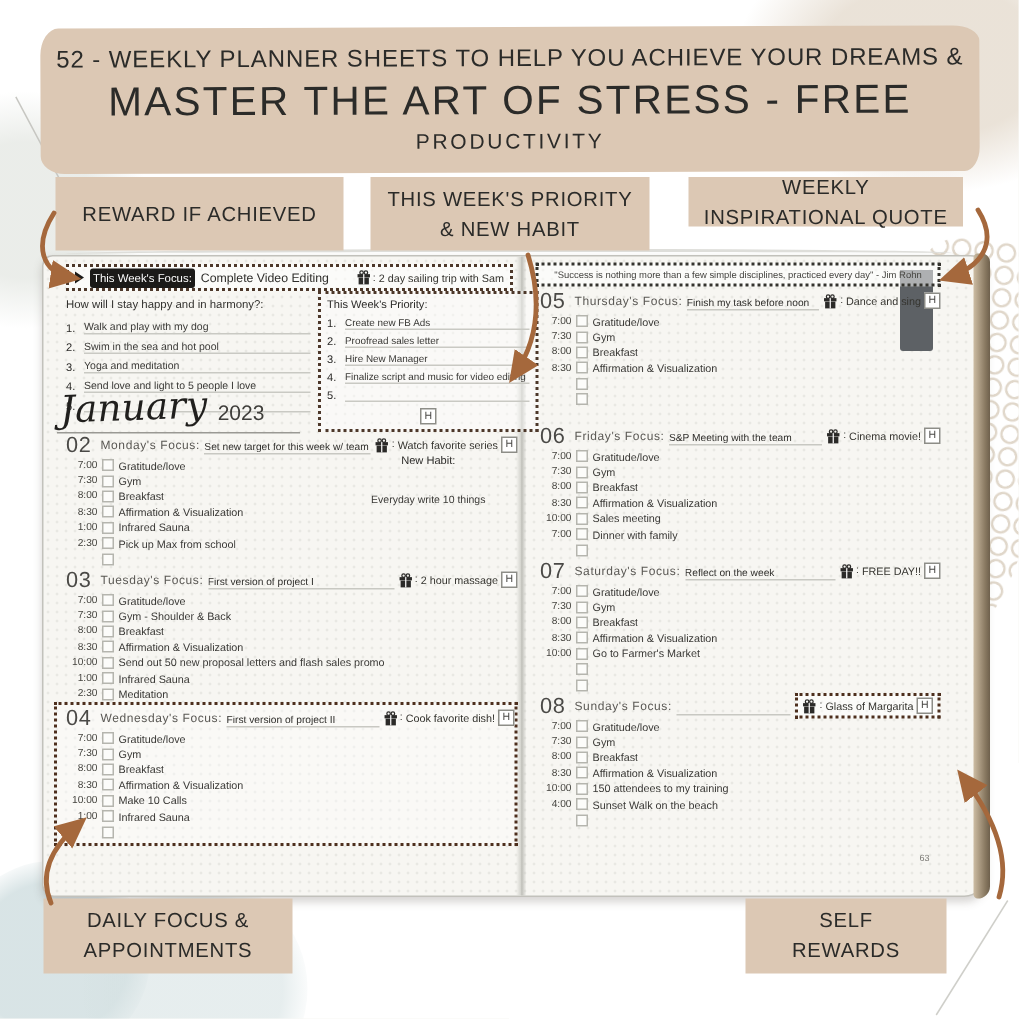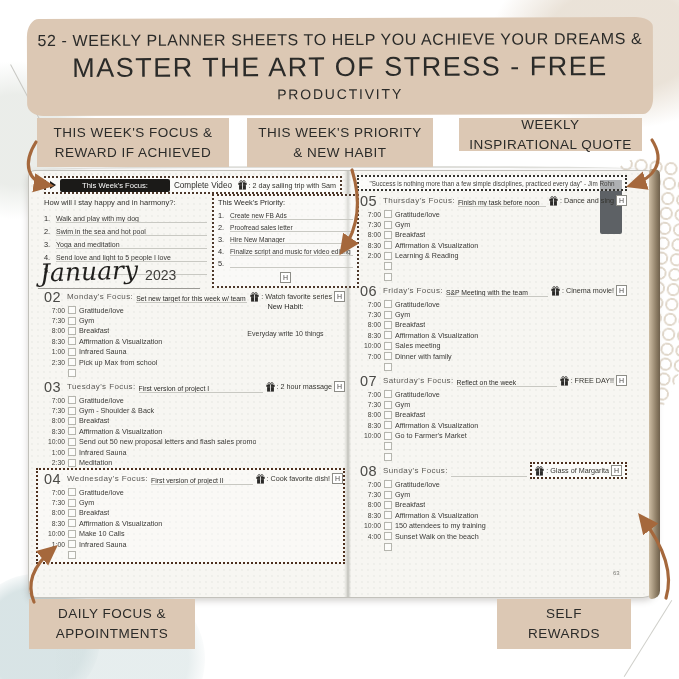--- a/index.html
+++ b/index.html
@@ -46,21 +46,21 @@
     border-top:2px solid #dededa;border-radius:50% 40% 0 0;}
   .cover-edge{position:absolute;top:-2px;right:-4px;width:11px;height:calc(100% + 4px);
     background:linear-gradient(90deg,#cdbda4,#8a7a62 70%,#6e604c);border-radius:4px 8px 12px 4px;}
   .spine{position:absolute;top:0;left:315px;width:7px;height:100%;
     background:linear-gradient(90deg,rgba(0,0,0,0),#d5d5cf 45%,#bfbfb9 55%,rgba(0,0,0,0));}
   .bookmark{position:absolute;top:9px;left:571px;width:22px;height:54px;background:#5d6165;border-radius:0 0 2px 2px;}
   
   .focus-row{position:absolute;top:5px;left:15px;width:298px;height:18px;border:2px dotted #4d382a;
     display:flex;align-items:center;gap:4px;padding:0 4px;background:rgba(255,255,255,.55);box-sizing:border-box;}
   .tri{width:0;height:0;border-top:4px solid transparent;border-bottom:4px solid transparent;border-left:6px solid #1b1a18;}
-  .focus-pill{background:#1b1a18;color:#fff;font-size:7.6px;padding:2px 22px;border-radius:2px;white-space:nowrap;}
+  .focus-pill{background:#1b1a18;color:#fff;font-size:7.6px;padding:2px 2px;border-radius:2px;white-space:nowrap;}
   .focus-value{flex:1;font-size:8.2px;color:#2e2d2a;white-space:nowrap;overflow:hidden;}
   .reward-wrap{display:flex;align-items:center;gap:2px;white-space:nowrap;}
   .reward-wrap.boxed{border:2px dotted #4d2f1d;padding:1px 3px;background:rgba(255,255,255,.5);}
   .rsep{font-size:7px;color:#35342f;}
   .reward-txt{font-size:7.2px;color:#35342f;}
   .gift{width:9px;height:10px;flex:0 0 auto;}
   .harmony{position:absolute;top:27px;left:15px;width:163px;}
   .h-title{font-size:7.6px;color:#33322f;margin-bottom:3px;white-space:nowrap;}
   .nline{display:flex;height:13px;align-items:flex-end;gap:2px;}
   .nline .n{font-size:7.4px;width:10px;flex:0 0 auto;}
@@ -113,21 +113,20 @@
 <div class="deco deco-line-tl"></div>
 <div class="deco deco-line-br"></div>
 
 <div class="banner">
   <div class="l1">52 - WEEKLY PLANNER  SHEETS TO HELP YOU ACHIEVE YOUR DREAMS &amp;</div>
   <div class="l2">MASTER THE ART OF STRESS - FREE</div>
   <div class="l3">PRODUCTIVITY</div>
 </div>
 
 <div class="callout co-focus">
-  <span>THIS WEEK'S FOCUS &amp;</span>
   <span>REWARD IF ACHIEVED</span>
 </div>
 <div class="callout co-priority">
   <span>THIS WEEK'S PRIORITY</span>
   <span>&amp; NEW HABIT</span>
 </div>
 <div class="callout co-quote">
   <span>WEEKLY</span>
   <span>INSPIRATIONAL QUOTE</span>
 </div>
@@ -461,25 +460,20 @@
     <span class="cb"></span>
     <span class="txt">Breakfast</span>
   </div>
 
   <div class="prow">
     <span class="time">8:30</span>
     <span class="cb"></span>
     <span class="txt">Affirmation &amp; Visualization</span>
   </div>
 
-  <div class="prow">
-    <span class="time">2:00</span>
-    <span class="cb"></span>
-    <span class="txt">Learning &amp; Reading</span>
-  </div>
 
   <div class="prow">
     <span class="time" style="visibility: hidden;"></span>
     <span class="cb"></span>
     <span class="txt"></span>
   </div>
 
   <div class="prow">
     <span class="time" style="visibility: hidden;"></span>
     <span class="cb"></span>

